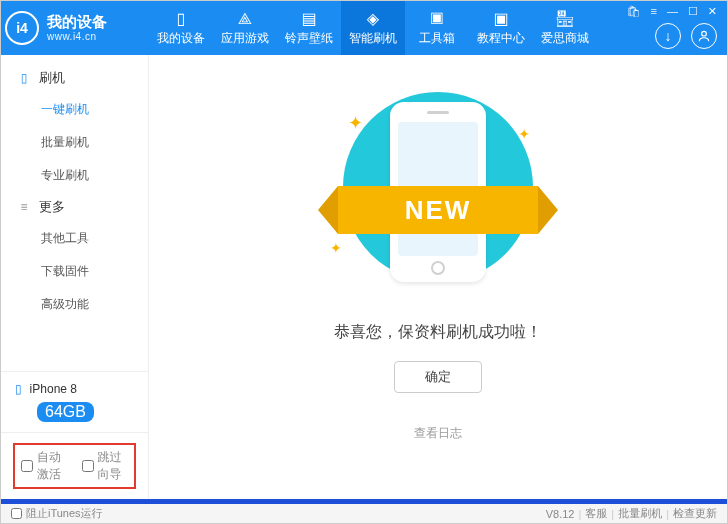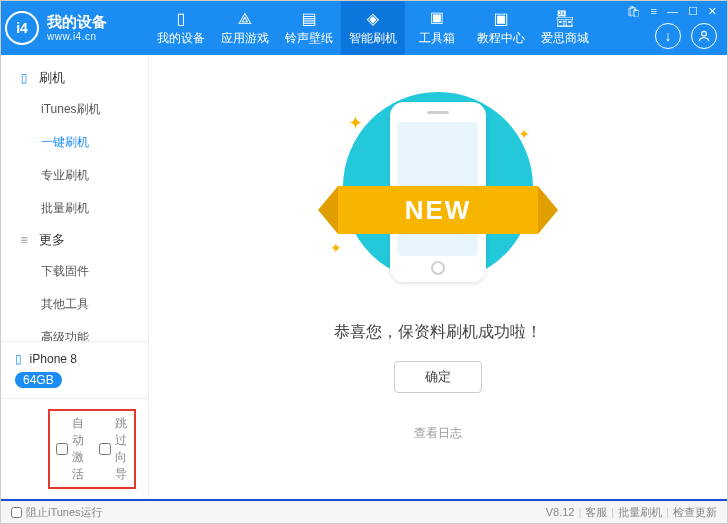--- a/index.html
+++ b/index.html
@@ -25,24 +25,24 @@
 .sb-scroll { flex: 1; overflow: hidden; padding-top: 8px; }
 .sb-group { padding: 6px 16px; display: flex; align-items: center; gap: 8px; color: #333; }
 .sb-group .label { font-size: 13px; }
 .sb-ico { width: 14px; height: 14px; display: inline-flex; align-items: center; justify-content: center; color: #1b8cf2; }
 .sb-item { padding: 8px 16px 8px 40px; font-size: 12px; color: #555; cursor: pointer; }
 .sb-item.active { color: #1b8cf2; }
 
 .sb-status { border-top: 1px solid #eee; padding: 10px 14px; display: flex; align-items: center; gap: 8px; font-size: 12px; color: #333; }
 .sb-device { border-top: 1px solid #eee; padding: 10px 14px; }
 .sb-device .dname { display: flex; align-items: center; gap: 8px; font-size: 12px; color: #333; }
-.badge { display: inline-block; background: #1b8cf2; color: #fff; font-size: 12px; padding: 1px 8px; border-radius: 8px; margin-top: 6px; }
+.badge { display: inline-block; background: #1b8cf2; color: #fff; font-size: 16px; padding: 1px 8px; border-radius: 8px; margin-top: 6px; margin-left: 22px; }
 
 .sb-checks { border-top: 1px solid #eee; padding: 10px 12px; }
-.redbox { border: 2px solid #e23b2e; padding: 4px 6px; display: flex; gap: 14px; align-items: center; margin-left: 35px; }
+.redbox { border: 2px solid #e23b2e; padding: 4px 6px; display: flex; gap: 14px; align-items: center; }
 .chk { display: flex; align-items: center; gap: 4px; font-size: 12px; color: #888; }
 .chk input { width: 12px; height: 12px; }
 
 .content { flex: 1; display: flex; flex-direction: column; align-items: center; justify-content: center; position: relative; background: #fff; }
 .illus { width: 220px; height: 190px; position: relative; margin-top: -20px; }
 .circle-bg { position: absolute; width: 190px; height: 190px; border-radius: 50%; background: #24c8db; left: 15px; top: 0; }
 .phone { position: absolute; width: 96px; height: 180px; background: #fff; border-radius: 14px; left: 62px; top: 10px; box-shadow: 0 2px 4px rgba(0,0,0,.1); }
 .phone-screen { position: absolute; inset: 20px 8px 26px 8px; background: #e9f5fd; border-radius: 4px; }
 .phone-speaker { position: absolute; top: 9px; left: 50%; transform: translateX(-50%); width: 22px; height: 3px; background: #d0d0d0; border-radius: 2px; }
 .phone-home { position: absolute; bottom: 7px; left: 50%; transform: translateX(-50%); width: 14px; height: 14px; border: 2px solid #d0d0d0; border-radius: 50%; }
@@ -53,21 +53,21 @@
 .ribbon-tail.right { border-left: 20px solid #e09e00; }
 .spark { position: absolute; color: #f7b500; font-size: 18px; }
 .spark.s1 { left: 20px; top: 20px; }
 .spark.s2 { right: 18px; top: 34px; font-size: 14px; }
 .spark.s3 { left: 2px; bottom: 26px; font-size: 14px; }
 
 .msg { font-size: 16px; color: #444; margin-top: 40px; }
 .btn { margin-top: 18px; border: 1px solid #ccc; background: #fff; padding: 6px 30px; font-size: 13px; color: #444; cursor: pointer; border-radius: 4px; }
 .loglink { margin-top: 32px; font-size: 12px; color: #999; cursor: pointer; }
 
-.footer { height: 24px; background: #f5f5f5; border-top: 2px solid #1d4ed8; display: flex; align-items: center; padding: 0 10px; font-size: 11px; color: #888; }
+.footer { height: 24px; background: #f5f5f5; border-top: 5px solid #1d4ed8; display: flex; align-items: center; padding: 0 10px; font-size: 11px; color: #888; }
 .footer .left { display: flex; align-items: center; gap: 4px; }
 .footer .right { margin-left: auto; display: flex; align-items: center; gap: 4px; }
 .footer .sep { color: #ccc; }
 .footer input { width: 11px; height: 11px; }
 </style>
 </head>
 <body>
 
 <div class="header">
   <div class="logo-block">
@@ -127,31 +127,30 @@
   </div>
 </div>
 
 <div class="body">
   <div class="sidebar">
     <div class="sb-scroll">
       <div class="sb-group">
         <span class="sb-ico">▯</span>
         <span class="label">刷机</span>
       </div>
-      <div class="sb-item">iTunes刷机</div>
       <div class="sb-item active">一键刷机</div>
+      <div class="sb-item">批量刷机</div>
       <div class="sb-item">专业刷机</div>
-      <div class="sb-item">批量刷机</div>
 
       <div class="sb-group">
         <span class="sb-ico" style="color:#999">≡</span>
         <span class="label">更多</span>
       </div>
+      <div class="sb-item">其他工具</div>
       <div class="sb-item">下载固件</div>
-      <div class="sb-item">其他工具</div>
       <div class="sb-item">高级功能</div>
     </div>
 
     <div class="sb-device">
       <div class="dname">
         <span style="color:#1b8cf2">▯</span>
         <span>iPhone 8</span>
       </div>
       <span class="badge">64GB</span>
     </div>

